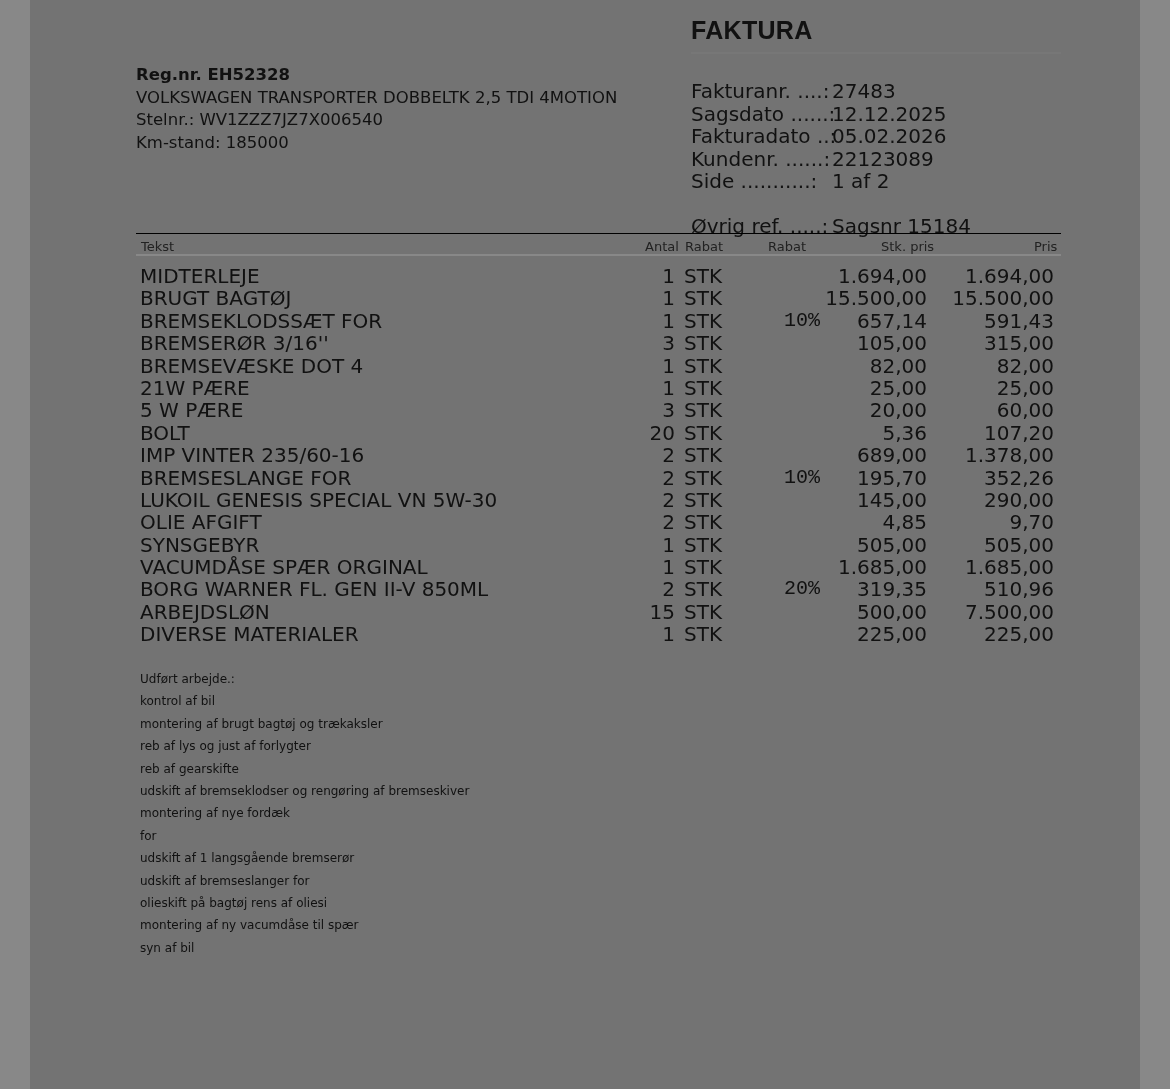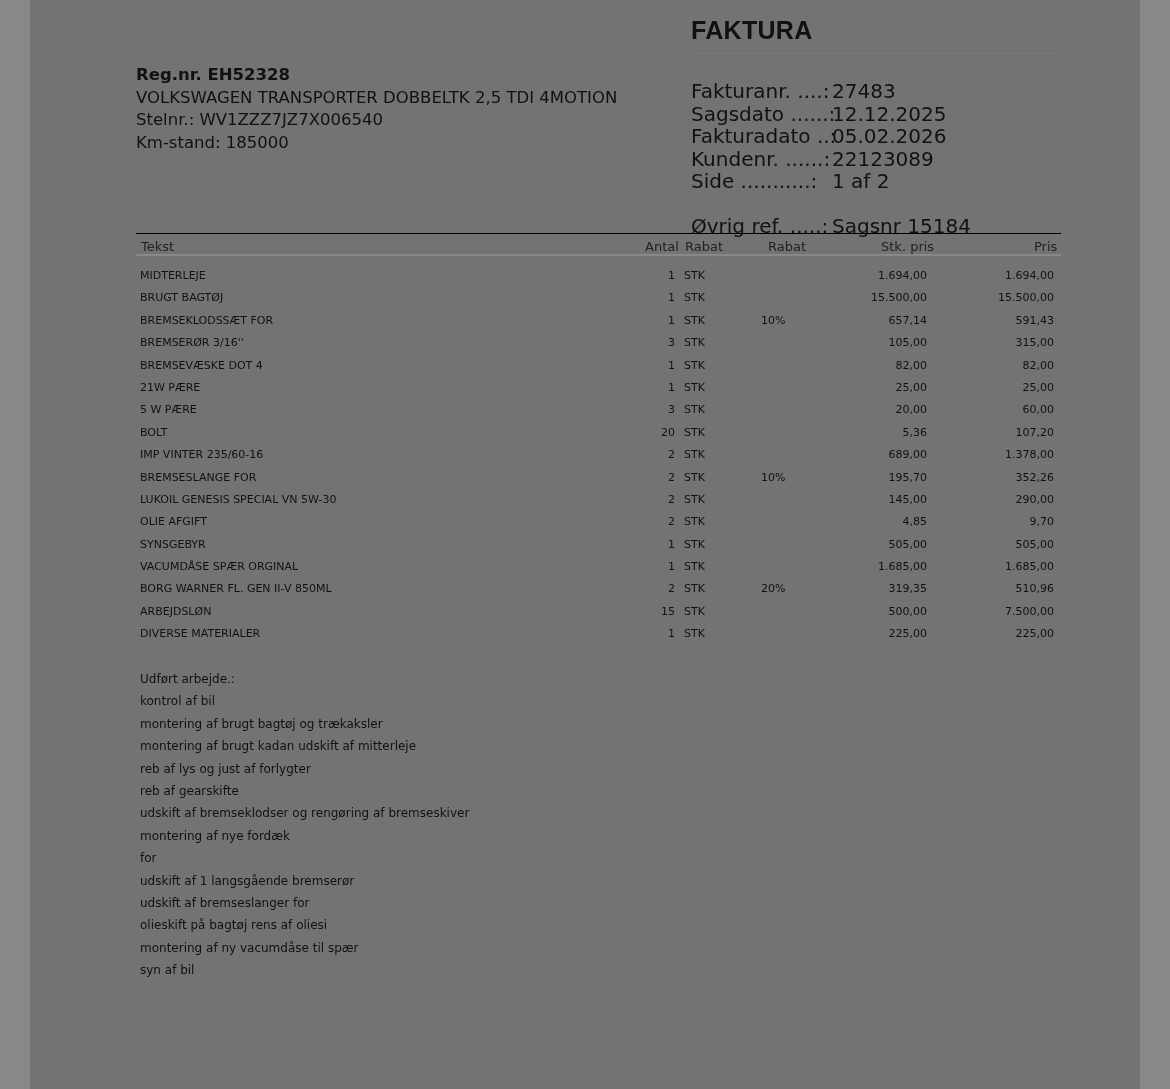--- a/index.html
+++ b/index.html
@@ -25,26 +25,26 @@
   .veh { left:106px; font-size:16.5px; line-height:22.5px; }
   .veh .reg { font-weight:bold; }
   .meta { left:661px; top:80px; font-size:20px; line-height:22.5px; }
   .meta-row { display:flex; }
   .meta-row .k { width:141px; }
   .meta-gap { height:22.5px; }
   .tbl-top { position:absolute; left:106px; top:233px; width:925px; height:1px; background:#000; }
   .tbl-bot { position:absolute; left:106px; top:254px; width:925px; height:2px; background:#888; }
   .th { position:absolute; top:239px; font-size:13px; color:#222; }
   .rows { position:absolute; left:106px; top:265px; width:925px; }
-  .row { position:relative; height:22.4px; font-size:11px; line-height:22.4px; }
+  .row { position:relative; height:22.4px; font-size:20px; line-height:22.4px; }
   .row span { position:absolute; top:0; white-space:nowrap; }
   .c-text { left:4px; }
   .c-antal { right:386px; text-align:right; }
   .c-enhed { left:548px; }
-  .c-rabat { left:625px; }
+  .c-rabat { left:648px;font-family:Liberation Mono, monospace; }
   .c-stk { right:134px; text-align:right; }
   .c-pris { right:7px; text-align:right; }
   .notes { position:absolute; left:110px; top:668px; font-size:12px; line-height:22.4px; }
 </style>
 </head>
 <body>
 
 <div class="page">
 
   <div class="abs title">FAKTURA</div>
@@ -231,21 +231,20 @@
         <span class="c-stk">225,00</span>
         <span class="c-pris">225,00</span>
       </div>
     </div>
 
   <div class="notes">
     <div>Udført arbejde.:</div>
     <div id="note-lines">
         <div>kontrol af bil</div>
         <div>montering af brugt bagtøj og trækaksler</div>
-        <div>montering af brugt kadan udskift af mitterleje</div>
         <div>reb af lys og just af forlygter</div>
         <div>reb af gearskifte</div>
         <div>udskift af bremseklodser og rengøring af bremseskiver</div>
         <div>montering af nye fordæk</div>
         <div>for</div>
         <div>udskift af 1 langsgående bremserør</div>
         <div>udskift af bremseslanger for</div>
         <div>olieskift på bagtøj rens af oliesi</div>
         <div>montering af ny vacumdåse til spær</div>
         <div>syn af bil</div>

